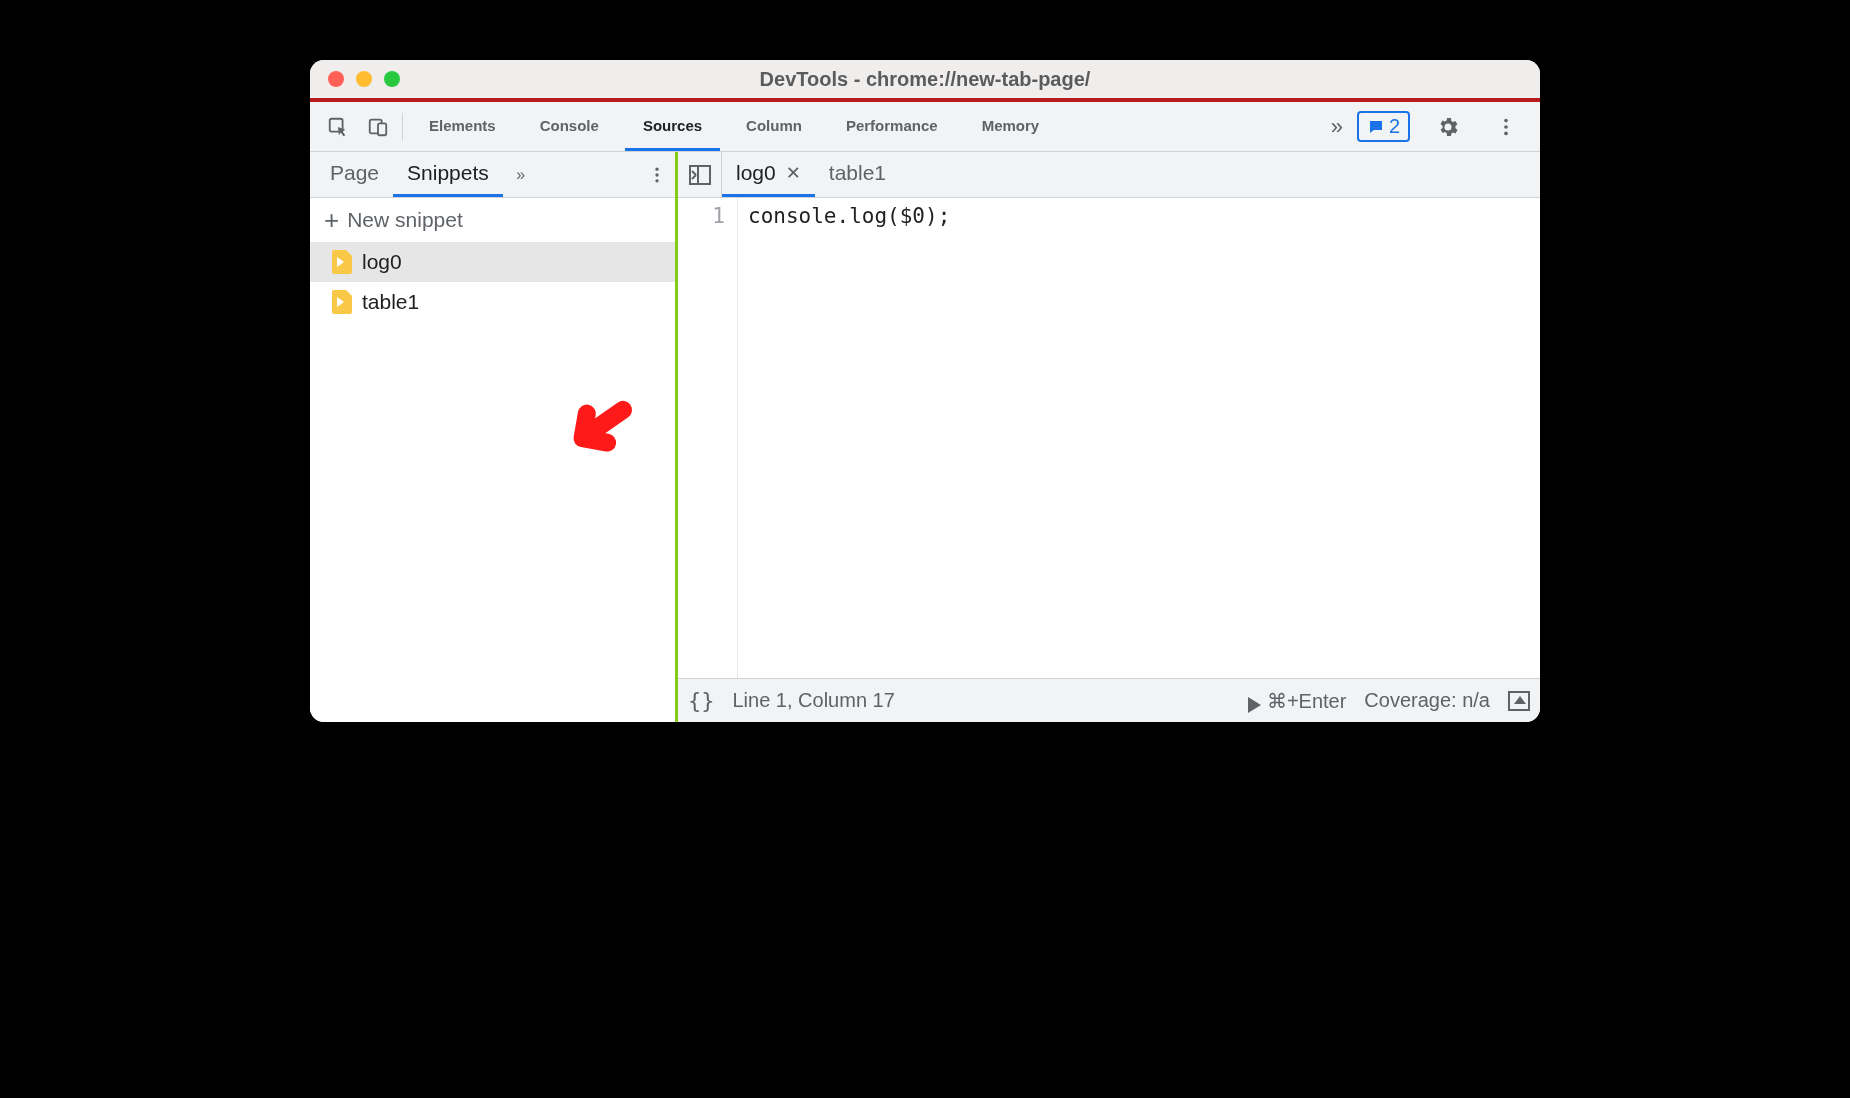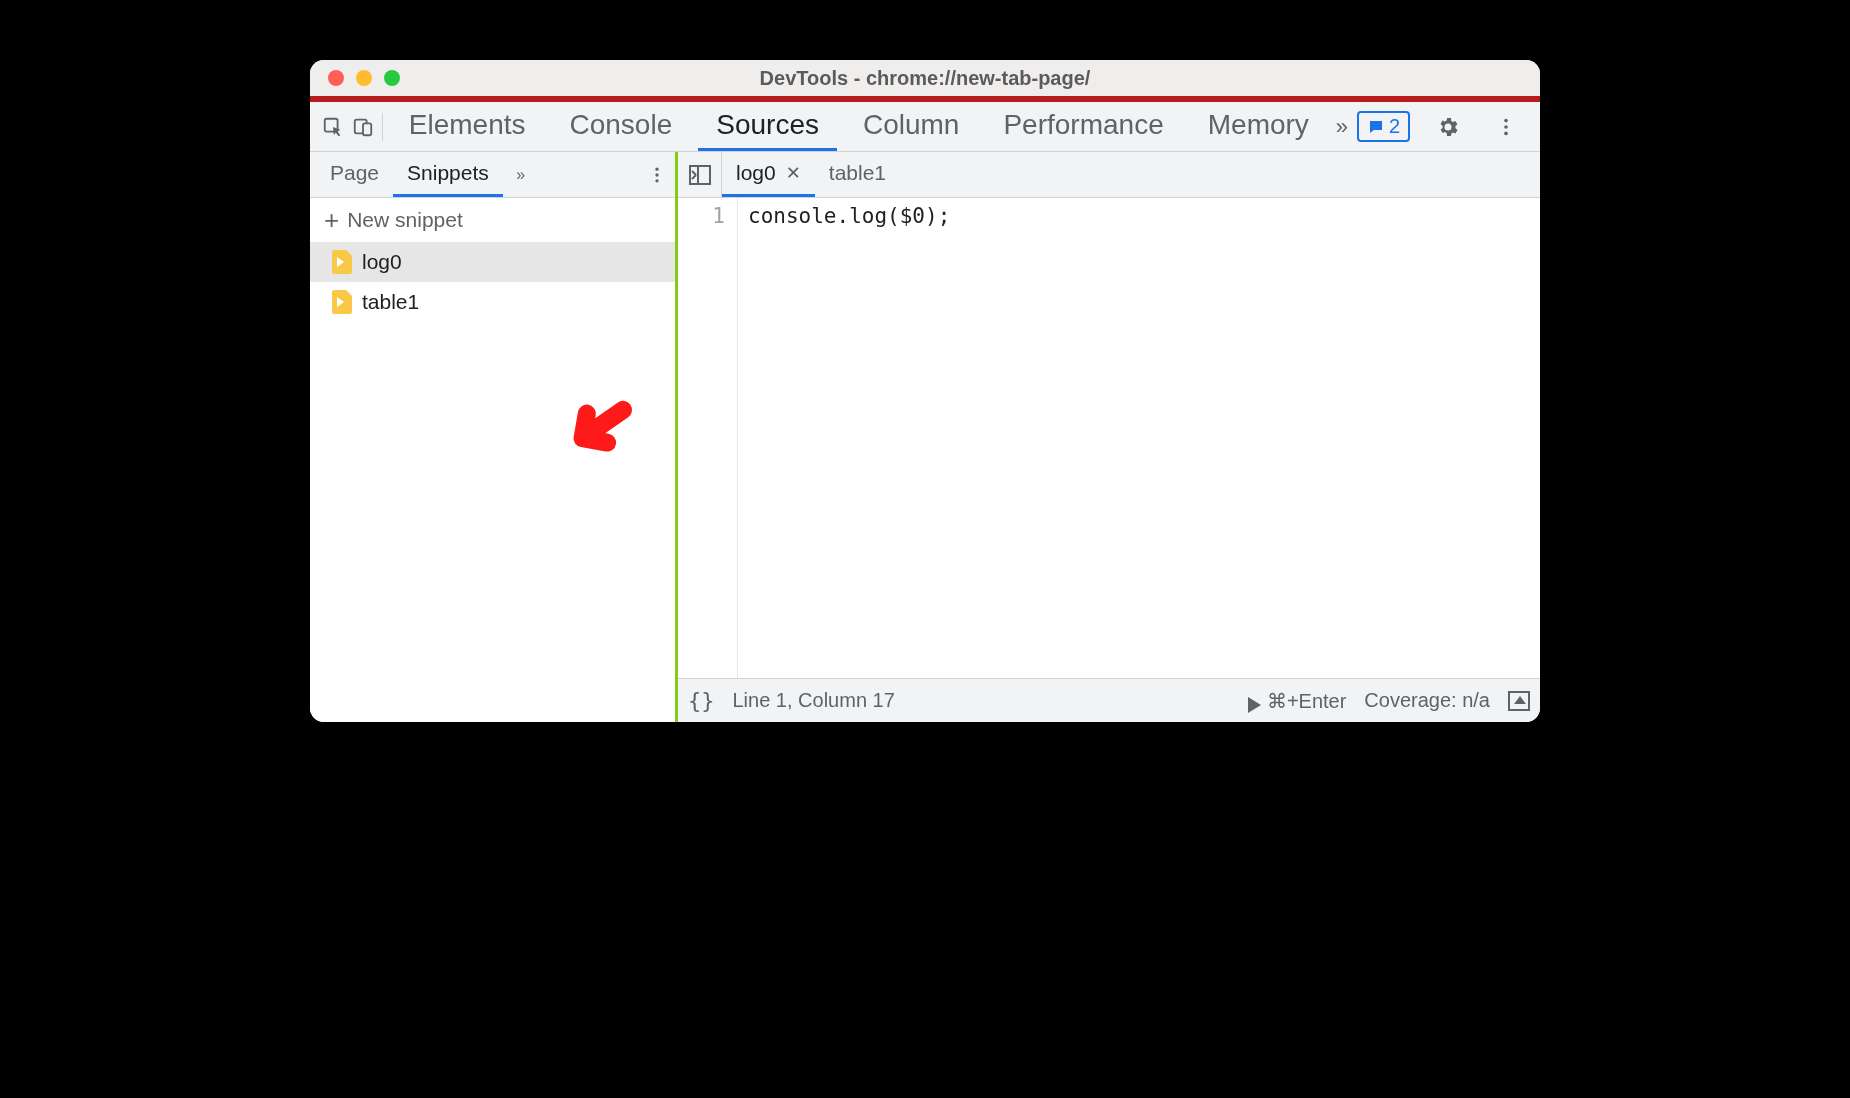--- a/index.html
+++ b/index.html
@@ -22,21 +22,21 @@
     display: flex;
     flex-direction: column;
   }
   .titlebar {
     height: 42px;
     background: #f0eded;
     display: flex;
     align-items: center;
     justify-content: center;
     position: relative;
-    border-bottom: 6px solid #b91c1c;
+    border-bottom: 4px solid #b91c1c;
   }
   .traffic {
     position: absolute;
     left: 18px;
     display: flex;
     gap: 12px;
   }
   .traffic span {
     width: 16px; height: 16px; border-radius: 50%;
   }
@@ -59,22 +59,23 @@
   }
   .tool-btn {
     width: 40px; height: 40px;
     display:flex; align-items:center; justify-content:center;
     color:#5f6368;
   }
   .tool-divider { width:1px; height:28px; background:#cfd3d6; margin:0 8px 0 4px; }
   .tabs-row { display:flex; gap:8px; flex:1; height:100%; align-items: stretch; }
   .tab {
     padding: 0 18px; display:flex; align-items:center;
-    font-size:28px; color:#5f6368; cursor:pointer;
+    font-size:15px; color:#5f6368; cursor:pointer;
     border-bottom: 3px solid transparent;
+    font-weight: bold;
   }
   .tab.active { color:#202124; border-bottom-color:#1a73e8; }
   .toolbar-right { display:flex; align-items:center; gap:18px; padding-right:6px; }
   .msg-badge {
     display:flex; align-items:center; gap:4px;
     border:2px solid #1a73e8; color:#1a73e8;
     padding:2px 8px; border-radius:4px; font-size:20px; font-weight:500;
   }
   .msg-badge svg { fill:#1a73e8; }
   .gear, .kebab { color:#5f6368; }

